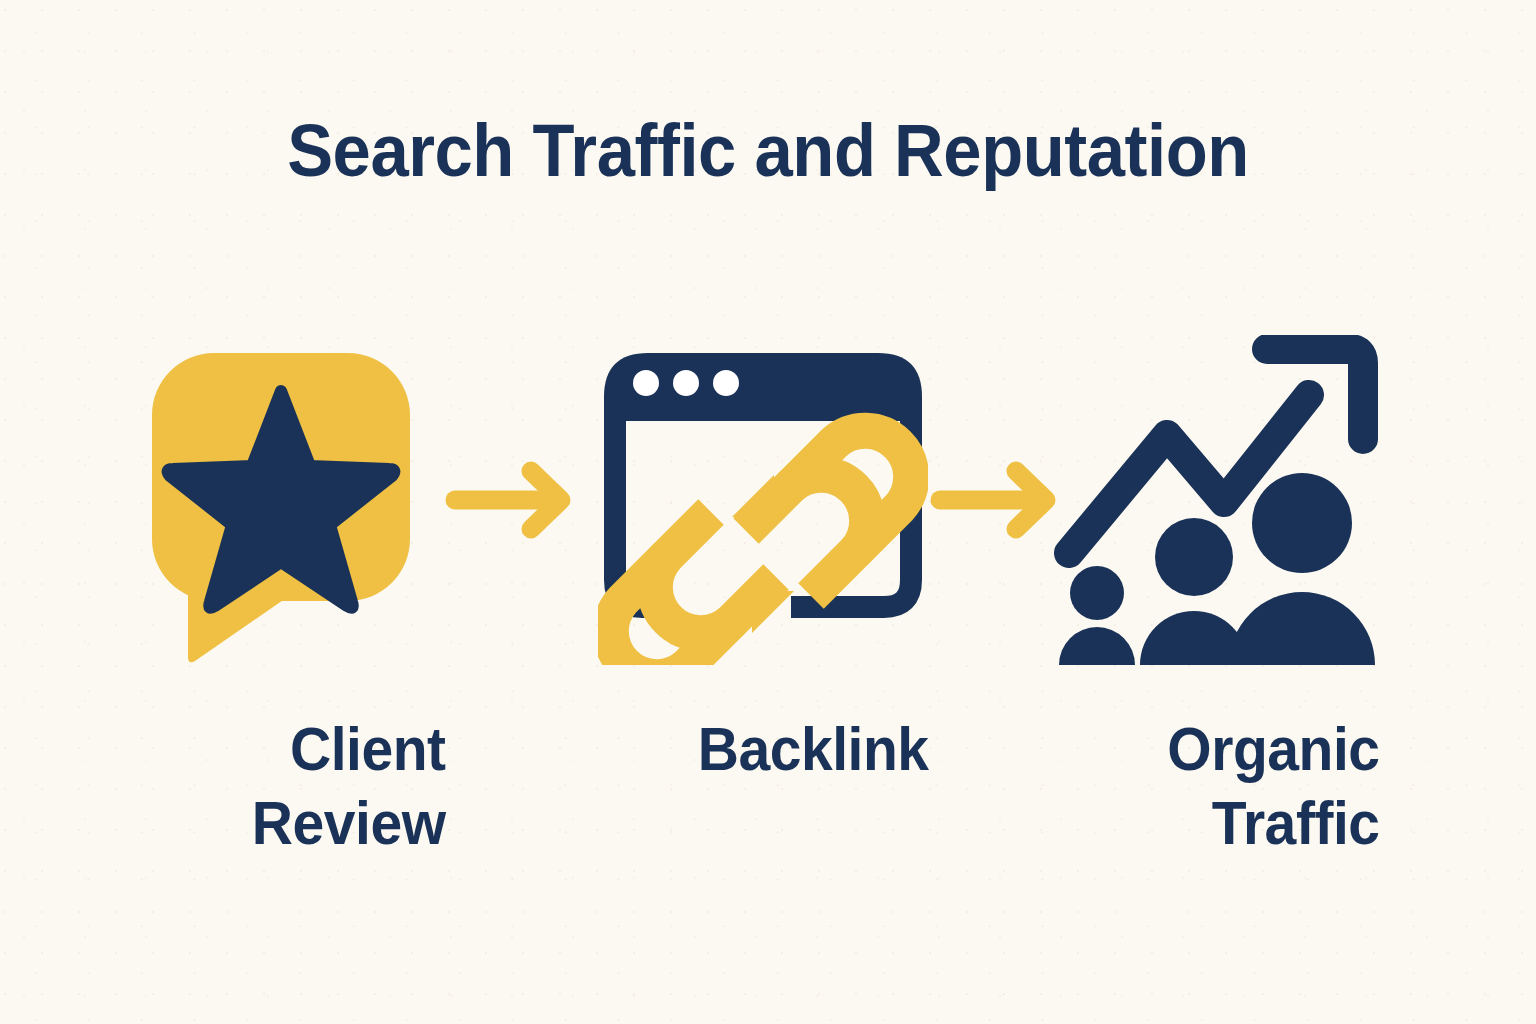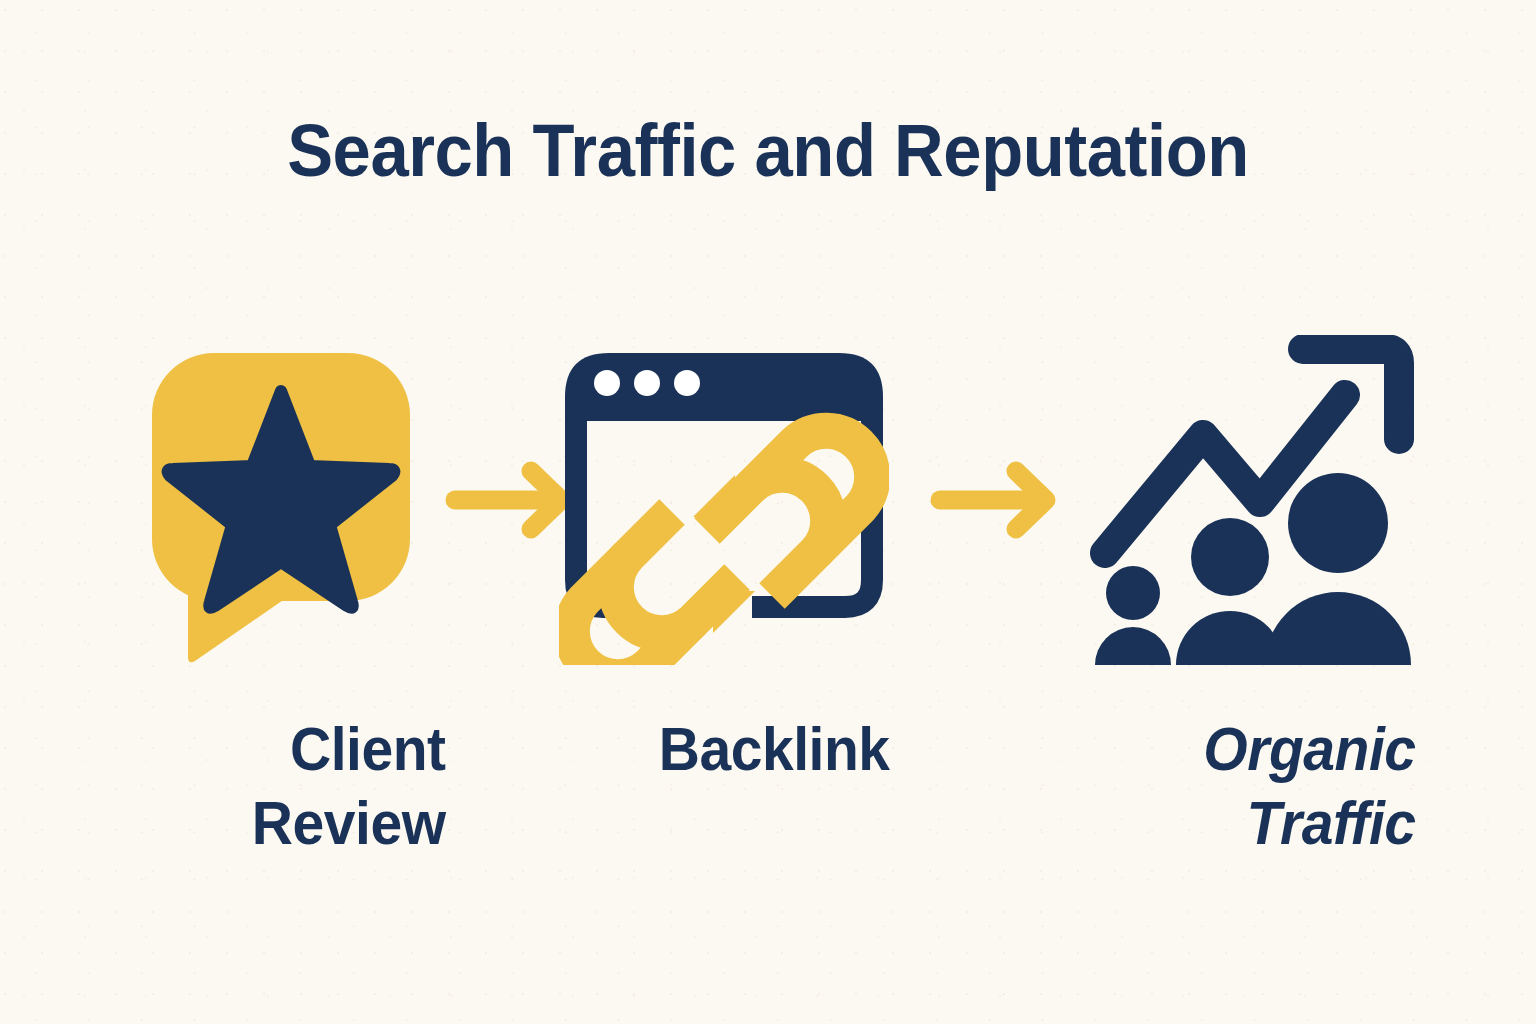--- a/index.html
+++ b/index.html
@@ -53,22 +53,22 @@
   }
 
   
   .step {
     position: absolute;
     top: 330px;
     width: 360px;
     text-align: right;
   }
   #step-1 { left: 100px; }
-  #step-2 { left: 544px; }
-  #step-3 { left: 1070px; font-style: italic; }
+  #step-2 { left: 583px; }
+  #step-3 { left: 1034px; }
 
   .step-icon {
     height: 340px;
     display: flex;
     align-items: center;
     justify-content: center;
   }
   .step-label {
     margin-top: 42px;
     color: #1a3257;

